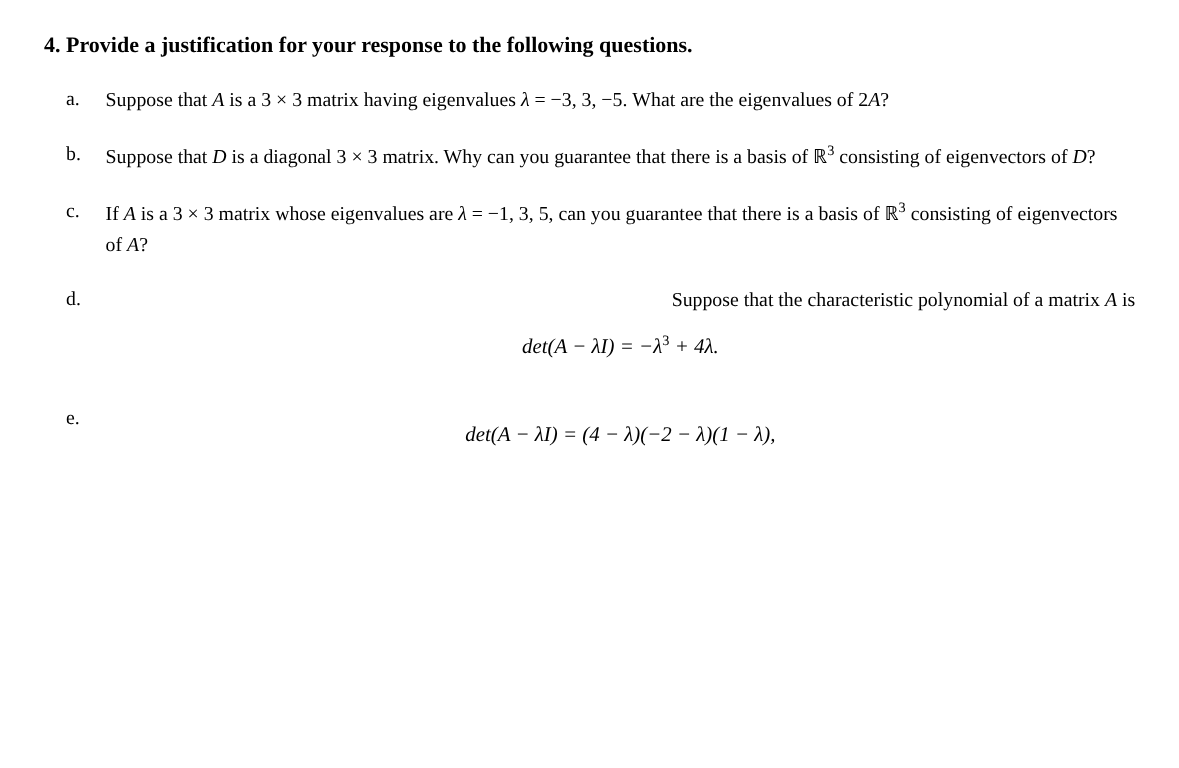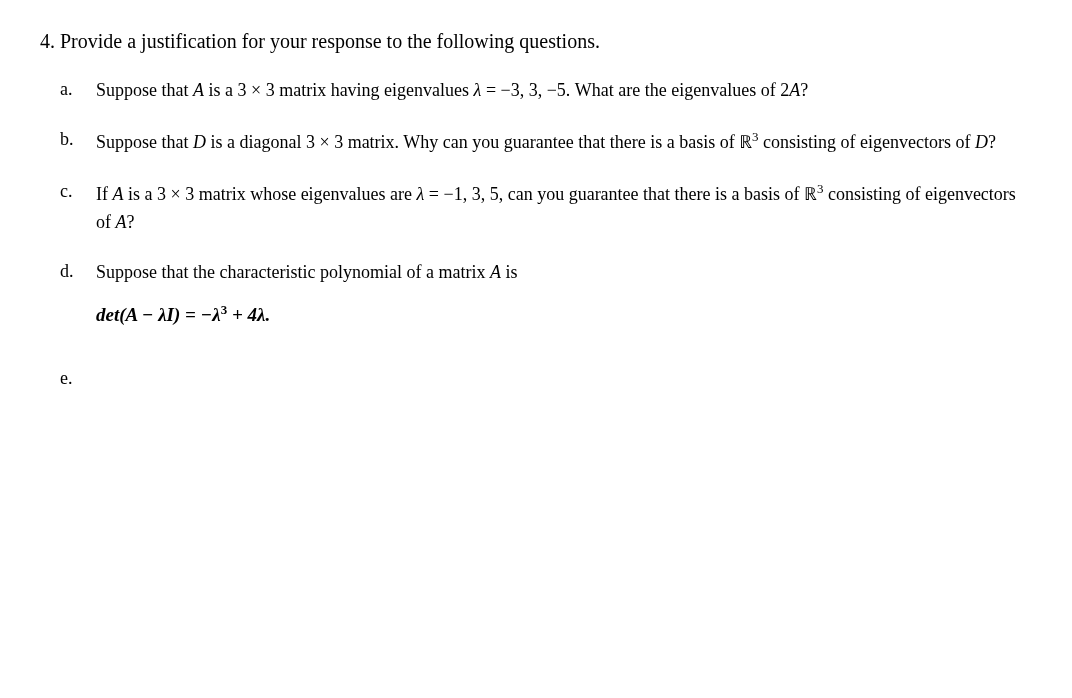--- a/index.html
+++ b/index.html
@@ -17,21 +17,21 @@
       min-height: 698px;
       padding: 30px 40px;
     }
 
     .page-container {
       max-width: 1000px;
       margin: 0 auto;
     }
 
     .problem-number {
-      font-weight: normal;
+      font-weight: bold;
       font-size: 20px;
       margin-bottom: 24px;
     }
 
     .problem-items {
       margin-left: 20px;
     }
 
     .problem-item {
       display: flex;
@@ -45,27 +45,28 @@
       padding-top: 2px;
     }
 
     .item-content {
       flex: 1;
       line-height: 1.55;
     }
 
     .item-content p {
       margin-bottom: 6px;
+      text-align: right;
     }
 
     .math-display {
+      text-align: center;
       margin: 14px 0 14px 0;
       font-style: italic;
       font-size: 19px;
-      font-weight: bold;
     }
 
     .math-inline {
       font-style: italic;
     }
 
     .superscript {
       font-size: 13px;
       vertical-align: super;
       font-style: normal;
@@ -114,17 +115,20 @@
         </p>
         <div class="math-display">
           det(<span class="math-inline">A</span> − <span class="math-inline">λI</span>) = −<span class="math-inline">λ</span><span class="superscript">3</span> + 4<span class="math-inline">λ</span>.
         </div>
       </div>
     </div>
 
     <div class="problem-item">
       <div class="item-label">e.</div>
       <div class="item-content">
+        <div class="math-display">
+          det(<span class="math-inline">A</span> − <span class="math-inline">λI</span>) = (4 − <span class="math-inline">λ</span>)(−2 − <span class="math-inline">λ</span>)(1 − <span class="math-inline">λ</span>),
+        </div>
       </div>
     </div>
 
   </div>
 </div>
 
 </body></html>

